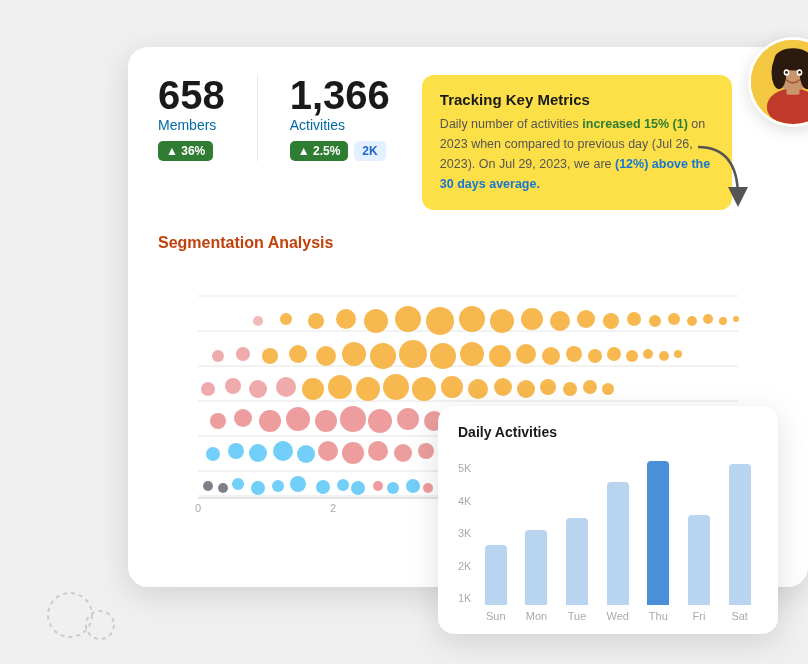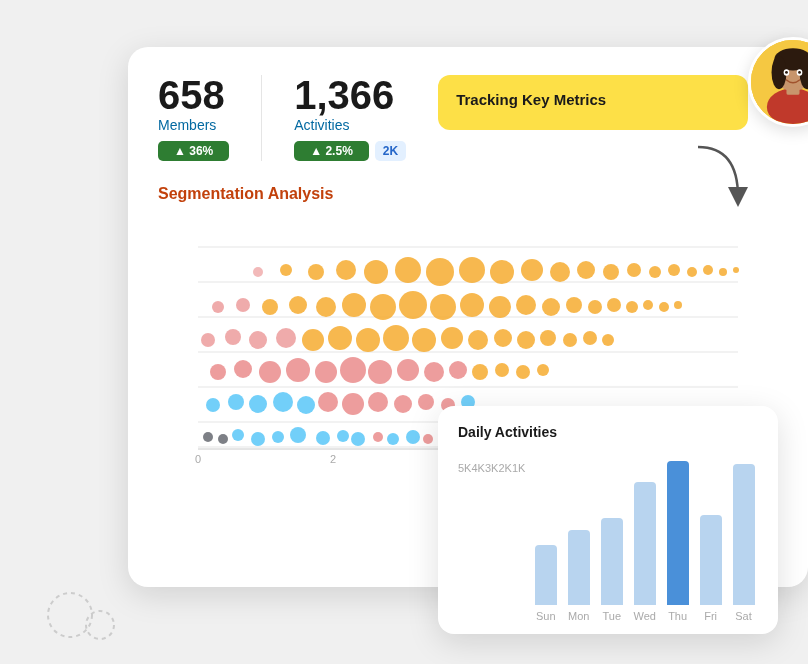--- a/index.html
+++ b/index.html
@@ -57,21 +57,21 @@
       gap: 6px;
       align-items: center;
     }
 
     .badge-green {
       background: #2e7d32;
       color: #fff;
       border-radius: 5px;
       font-size: 12px;
       font-weight: 600;
-      padding: 3px 16px;
+      padding: 3px 8px;
       display: flex;
       align-items: center;
       gap: 3px;
     }
     .badge-blue {
       background: #e3f0ff;
       color: #2566c8;
       border-radius: 5px;
       font-size: 12px;
       font-weight: 600;
@@ -138,21 +138,21 @@
       z-index: 3;
     }
     .daily-title {
       font-size: 14px;
       font-weight: 700;
       color: #1a1a1a;
       margin-bottom: 12px;
     }
     .bar-chart-labels-y {
       display: flex;
-      flex-direction: row;
+      flex-direction: column;
       justify-content: space-between;
       height: 160px;
       margin-right: 6px;
       font-size: 11px;
       color: #aaa;
       text-align: right;
       padding-bottom: 18px;
     }
     .bar-group {
       display: flex;
@@ -300,20 +300,23 @@
           <div class="metric-label">Activities</div>
           <div class="badge-row">
             <span class="badge-green">▲ 2.5%</span>
             <span class="badge-blue">2K</span>
           </div>
         </div>
       </div>
 
       <div class="tracking-box">
         <div class="tracking-title">Tracking Key Metrics</div>
+        <div class="tracking-text">
+          Daily number of activities <span class="highlight-green">increased 15% (1)</span> on 2023 when compared to previous day (Jul 26, 2023). On Jul 29, 2023, we are <span class="highlight-blue">(12%) above the 30 days average.</span>
+        </div>
       </div>
     </div>
 
     <div class="section-title">Segmentation Analysis</div>
     <div class="scatter-area">
       <svg class="scatter-svg" viewBox="0 0 620 240" xmlns="http://www.w3.org/2000/svg">
 
         <line x1="40" y1="20" x2="580" y2="20" stroke="#e5e5e5" stroke-width="1"></line>
         <line x1="40" y1="55" x2="580" y2="55" stroke="#e5e5e5" stroke-width="1"></line>
         <line x1="40" y1="90" x2="580" y2="90" stroke="#e5e5e5" stroke-width="1"></line>

